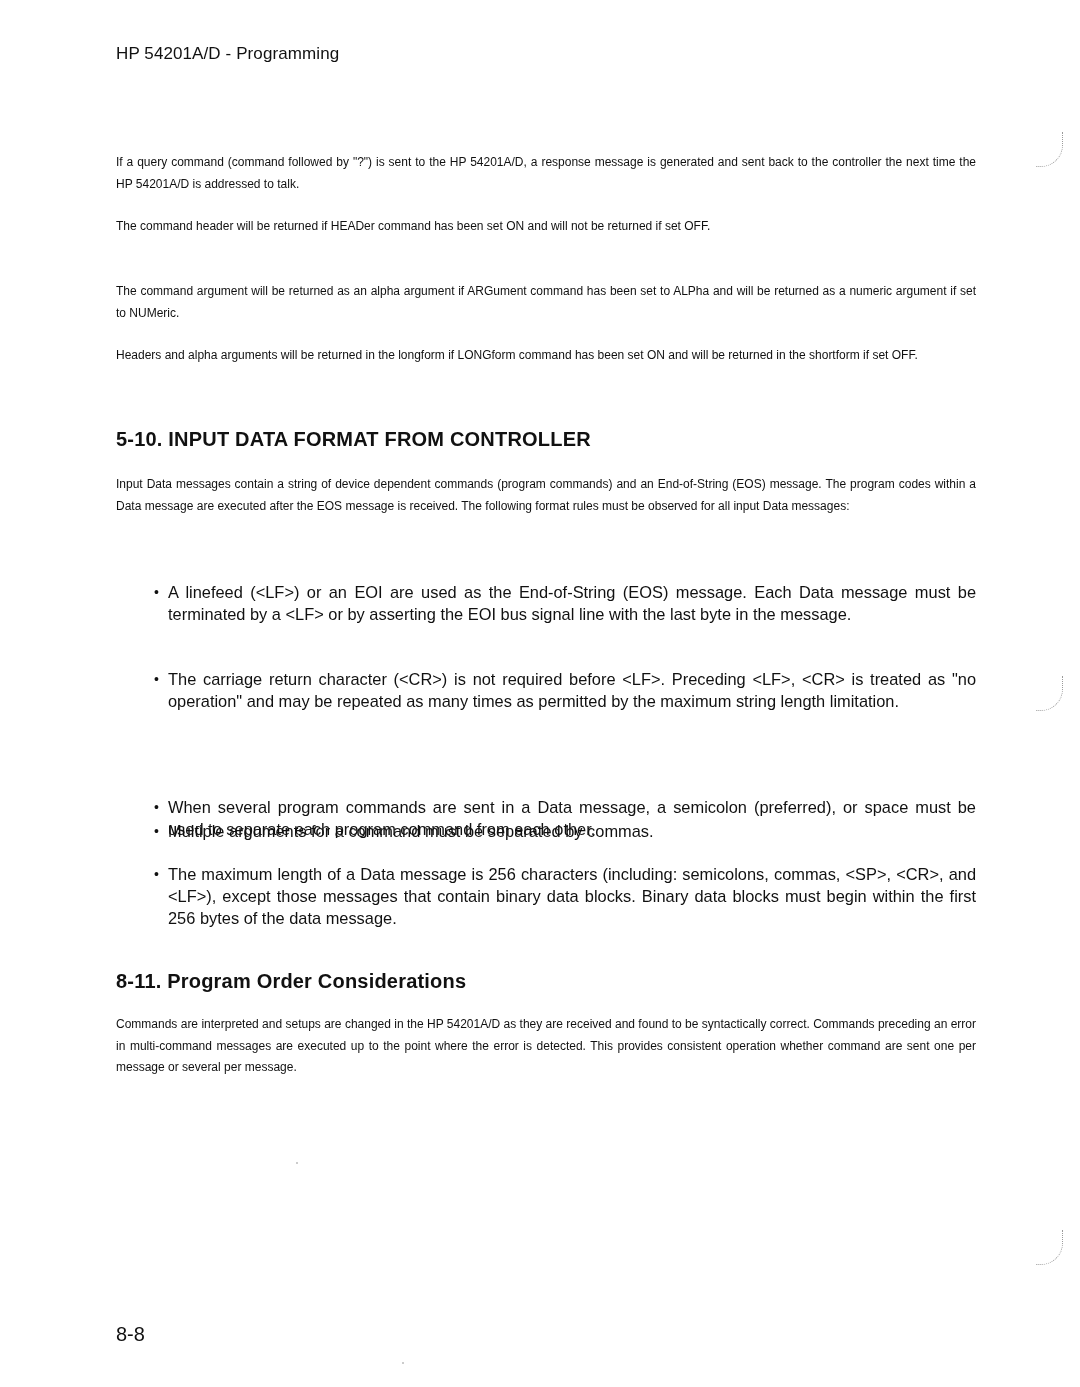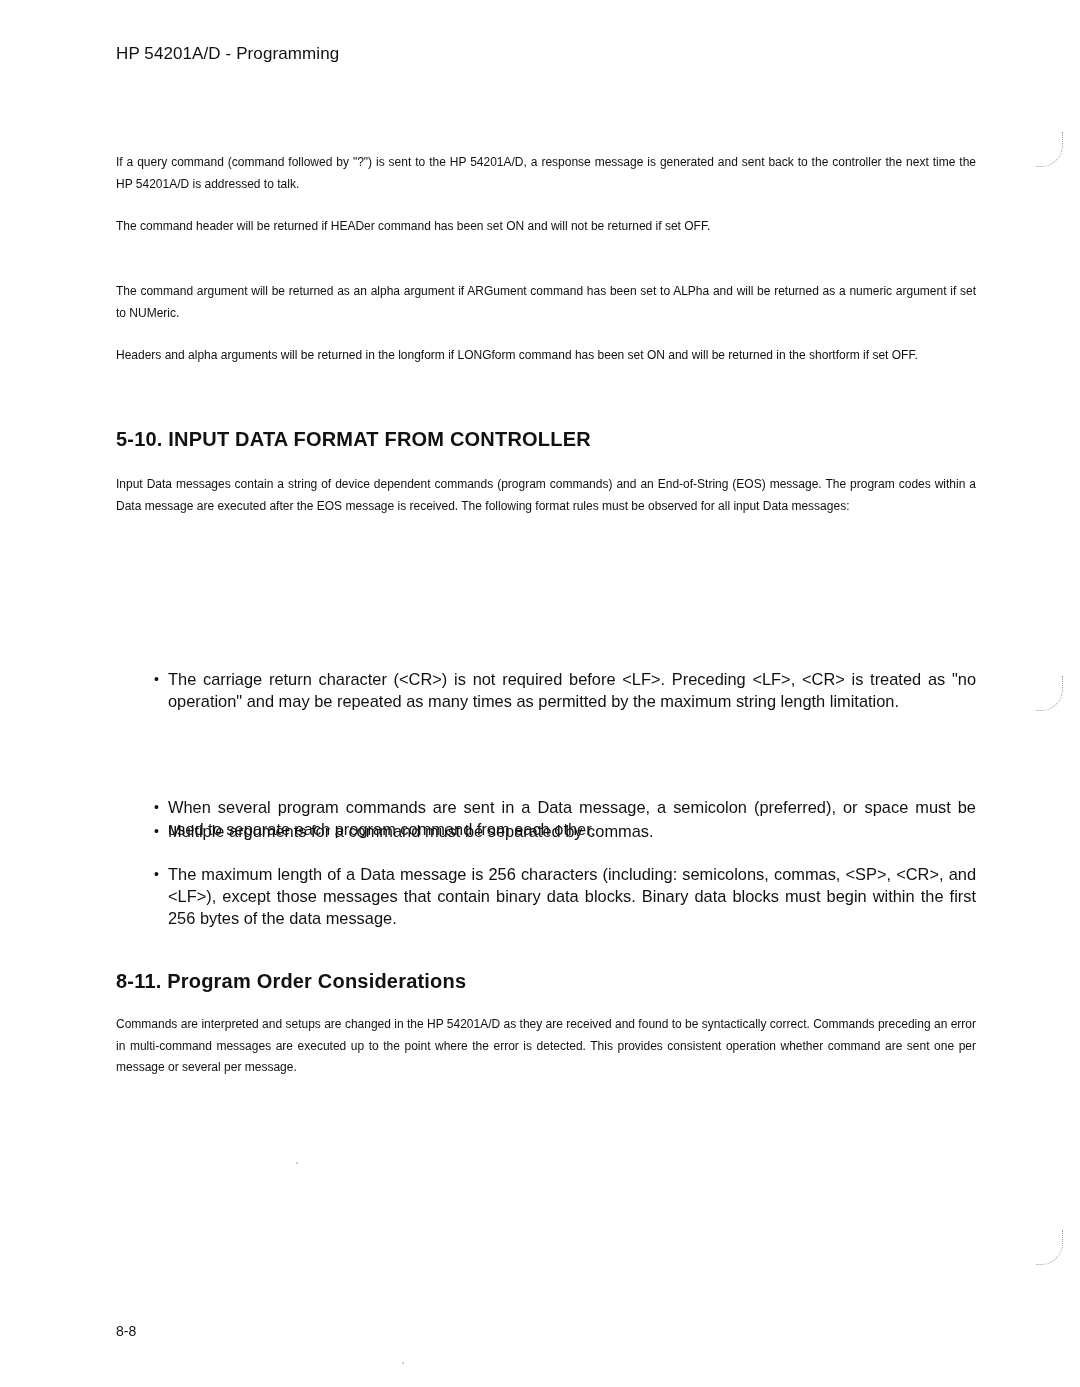--- a/index.html
+++ b/index.html
@@ -23,21 +23,21 @@
       font-size: 12px; line-height: 21.5px; text-align: justify;
     }
     .bullet {
       position: absolute; left: 168px; width: 808px;
       font-size: 16.4px; line-height: 22px; text-align: justify;
     }
     .bullet::before {
       content: "\2022"; position: absolute; left: -14px; top: 0; font-size: 14px;
     }
     .page-number {
-      position: absolute; left: 116px; top: 1323px; font-size: 14px;
+      position: absolute; left: 116px; top: 1323px; font-size: 20px;
     }
     .binder-hole {
       position: absolute; width: 26px; height: 34px;
       border: 1px dotted #9a9a9a; border-left: none; border-top: none;
       border-radius: 0 0 22px 0;
     }
     .speck { position: absolute; width: 2px; height: 2px; background: #bbbbbb; border-radius: 1px; }
   </style>
 </head>
 <body>
@@ -47,20 +47,21 @@
   <div class="running-head">HP 54201A/D - Programming</div>
 
   <div class="para" style="top:152px;">If a query command (command followed by "?") is sent to the HP 54201A/D, a response message is generated and sent back to the controller the next time the HP 54201A/D is addressed to talk.</div>
   <div class="para" style="top:216px;">The command header will be returned if HEADer command has been set ON and will not be returned if set OFF.</div>
   <div class="para" style="top:281px;">The command argument will be returned as an alpha argument if ARGument command has been set to ALPha and will be returned as a numeric argument if set to NUMeric.</div>
   <div class="para" style="top:345px;">Headers and alpha arguments will be returned in the longform if LONGform command has been set ON and will be returned in the shortform if set OFF.</div>
 
   <div class="section-title" style="top:428px;">5-10.  INPUT DATA FORMAT FROM CONTROLLER</div>
   <div class="para" style="top:474px;">Input Data messages contain a string of device dependent commands (program commands) and an End-of-String (EOS) message.  The program codes within a Data message are executed after the EOS message is received.  The following format rules must be observed for all input Data messages:</div>
 
+  <div class="bullet" style="top:581px;">A linefeed (&lt;LF&gt;) or an EOI are used as the End-of-String (EOS) message.  Each Data message must be terminated by a &lt;LF&gt; or by asserting the EOI bus signal line with the last byte in the message.</div>
   <div class="bullet" style="top:668px;">The carriage return character (&lt;CR&gt;) is not required before &lt;LF&gt;.  Preceding &lt;LF&gt;, &lt;CR&gt; is treated as "no operation" and may be repeated as many times as permitted by the maximum string length limitation.</div>
   <div class="bullet" style="top:796px;">When several program commands are sent in a Data message, a semicolon (preferred), or space must be used to separate each program command from each other.</div>
   <div class="bullet" style="top:820px;">Multiple arguments for a command must be separated by commas.</div>
   <div class="bullet" style="top:863px;">The maximum length of a Data message is 256 characters (including: semicolons, commas, &lt;SP&gt;, &lt;CR&gt;, and &lt;LF&gt;), except those messages that contain binary data blocks. Binary data blocks must begin within the first 256 bytes of the data message.</div>
 
   <div class="section-title mixed" style="top:970px;">8-11.  Program Order Considerations</div>
   <div class="para" style="top:1014px;">Commands are interpreted and setups are changed in the HP 54201A/D as they are received and found to be syntactically correct.  Commands preceding an error in multi-command messages are executed up to the point where the error is detected.  This provides consistent operation whether command are sent one per message or several per message.</div>
 
   <div class="page-number">8-8</div>
 

